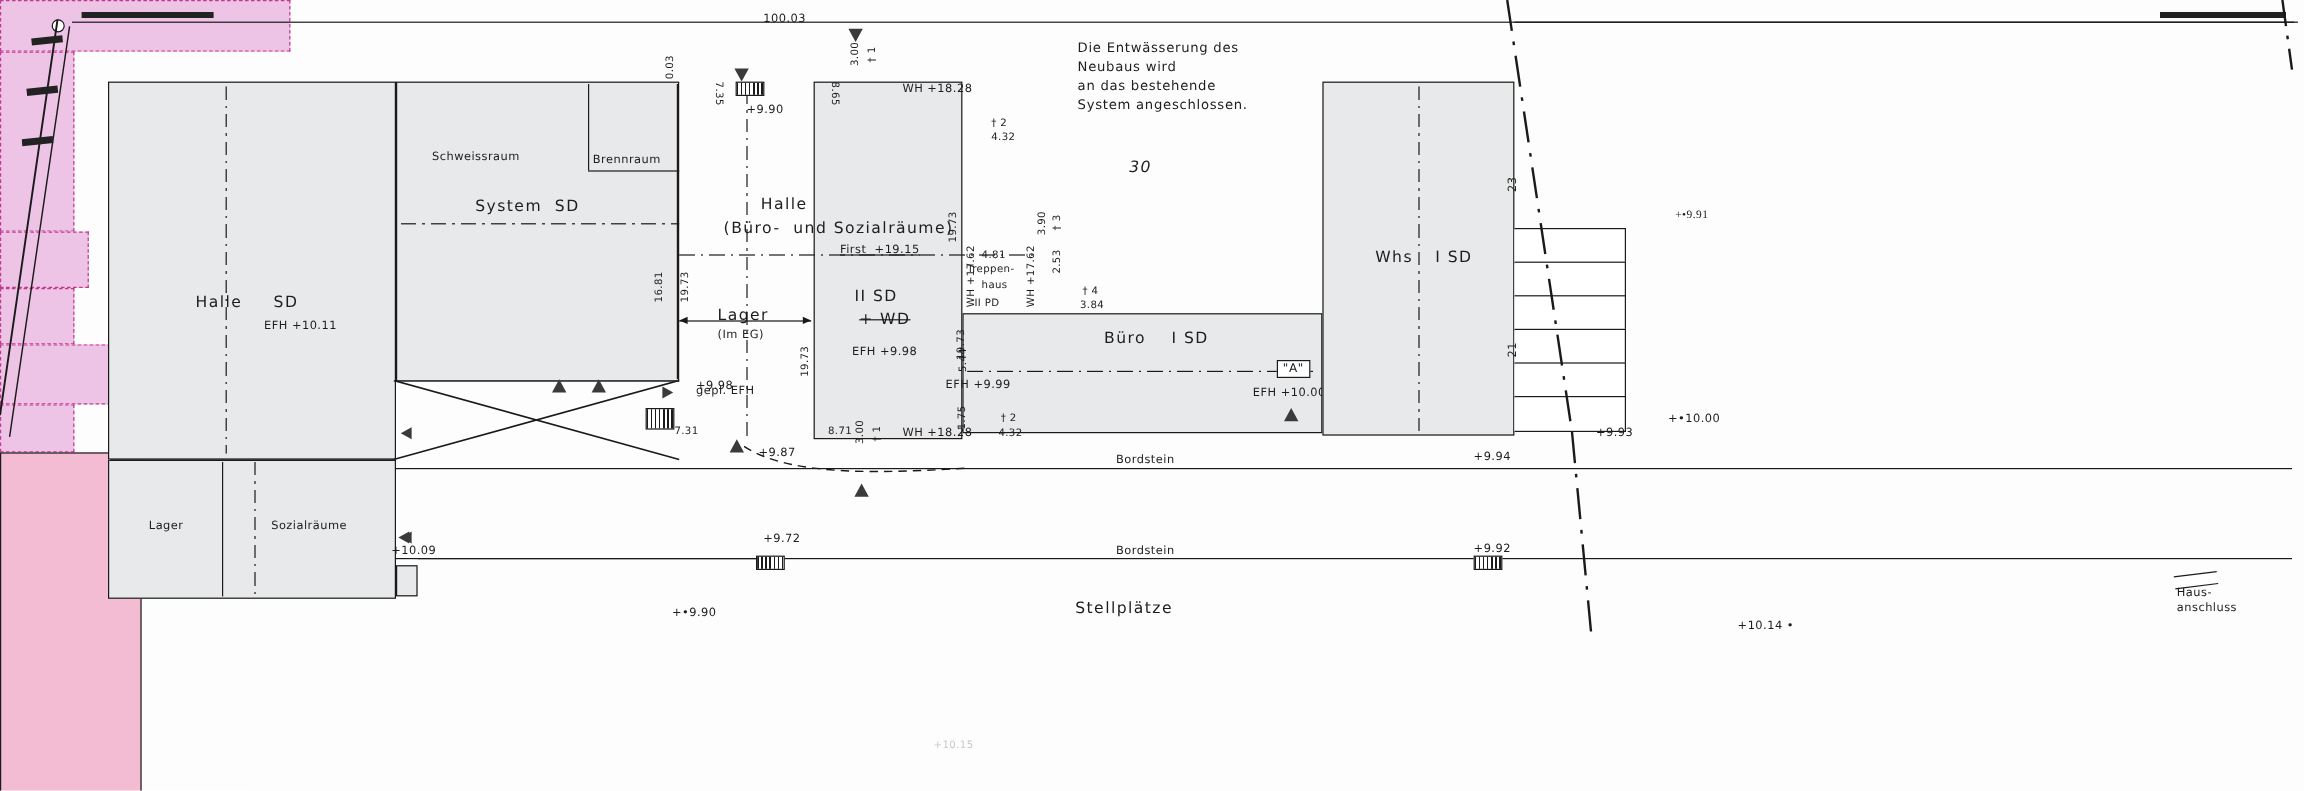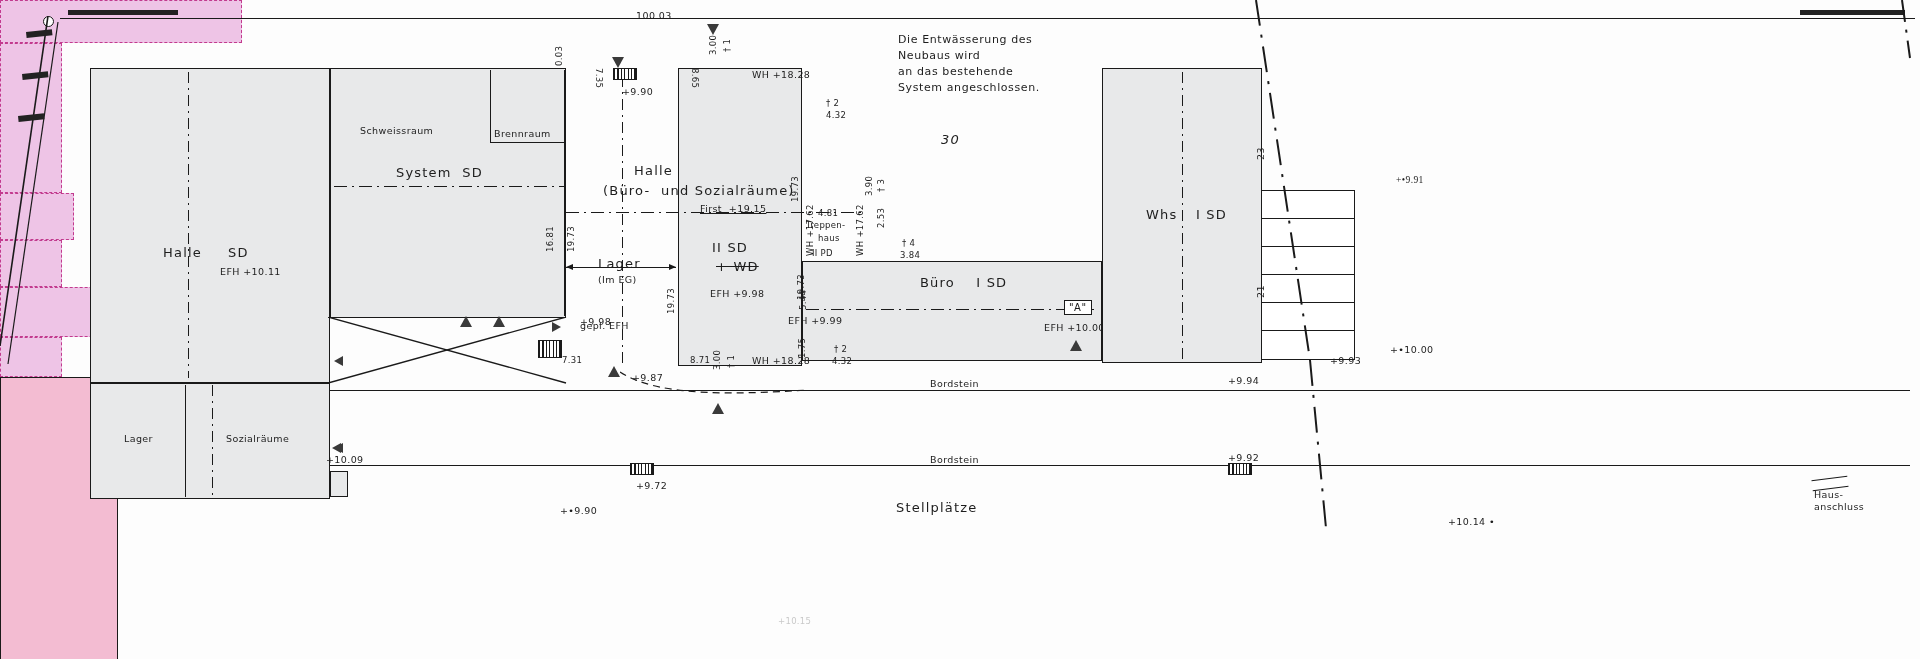--- a/index.html
+++ b/index.html
@@ -328,21 +328,21 @@
 
   <div class="dashline-h" style="left:330px;top:390px;width:1580px;"></div>
   <div class="lbl sm" style="left:924px;top:378px;background:#fdfdfd;padding:0 6px;">Bordstein</div>
   <div class="lbl sm" style="left:1228px;top:375px;">+9.94</div>
 
   <div class="dashline-h" style="left:330px;top:465px;width:1580px;"></div>
   <div class="lbl sm" style="left:924px;top:454px;background:#fdfdfd;padding:0 6px;">Bordstein</div>
   <div class="lbl sm" style="left:1228px;top:452px;">+9.92</div>
   <div class="grate" style="left:1228px;top:463px;width:22px;height:10px;"></div>
   <div class="grate" style="left:630px;top:463px;width:22px;height:10px;"></div>
-  <div class="lbl sm" style="left:636px;top:480px;">+9.72</div>
+  <div class="lbl sm" style="left:636px;top:444px;">+9.72</div>
 
   <div class="lbl md" style="left:896px;top:500px;">Stellplätze</div>
   <div class="lbl sm" style="left:560px;top:505px;">+•9.90</div>
   <div class="lbl sm" style="left:1448px;top:516px;">+10.14 •</div>
   <div class="lbl sm" style="left:1396px;top:175px;font-family:Liberation Serif, serif;">+•9.91</div>
   <div class="lbl sm" style="left:1390px;top:344px;">+•10.00</div>
 
   <div class="hausanschluss-sym" style="left:1812px;top:478px;"></div>
   <div class="lbl sm" style="left:1814px;top:489px;">Haus-</div>
   <div class="lbl sm" style="left:1814px;top:501px;">anschluss</div>

